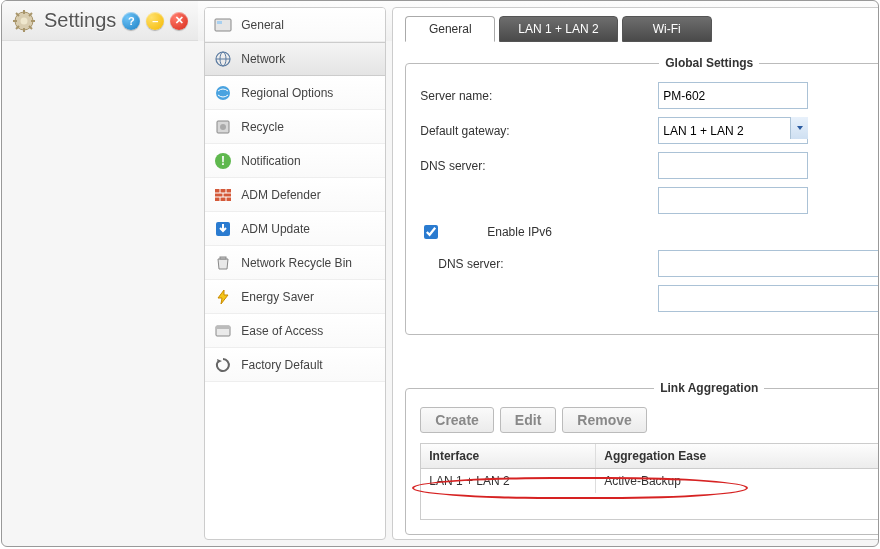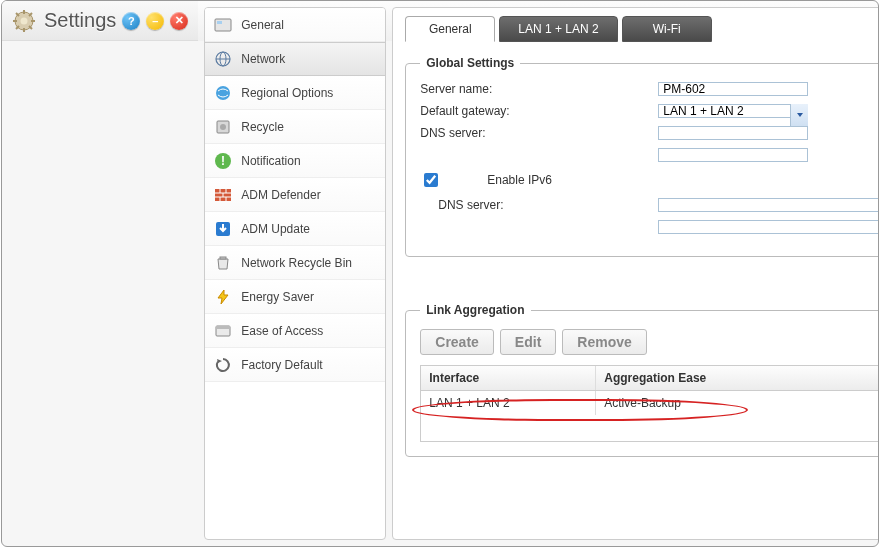--- a/index.html
+++ b/index.html
@@ -106,33 +106,33 @@
     border-bottom-color:#fff;
     position:relative; z-index:2;
   }
   fieldset {
     border:1px solid #bbb;
     border-radius:4px;
     padding:12px 14px 14px;
     margin:0 0 18px 0;
   }
   legend {
-    padding:0 6px; color:#333; font-weight:bold; font-size:12px;
+    padding:0 6px; color:#333; font-weight:bold; font-size:12px;text-align:center;
   }
   .form-row {
     display:flex; align-items:center;
     margin-bottom:8px;
     gap:43px;
   }
   .form-row .lbl {
     width: 195px; color:#333;
   }
   .form-row .sub { padding-left:18px; width:195px; }
   input[type=text] {
-    width: 150px; height:14px;
+    width: 150px; height:27px;
     border:1px solid #abc2d6;
     padding:2px 4px; font-size:12px;
     background:#fff;
   }
   input.wide { width: 340px; }
   .select-wrap {
     position:relative; width:150px;
   }
   .select-wrap input { width:100%; padding-right:20px; }
   .select-wrap .caret {

